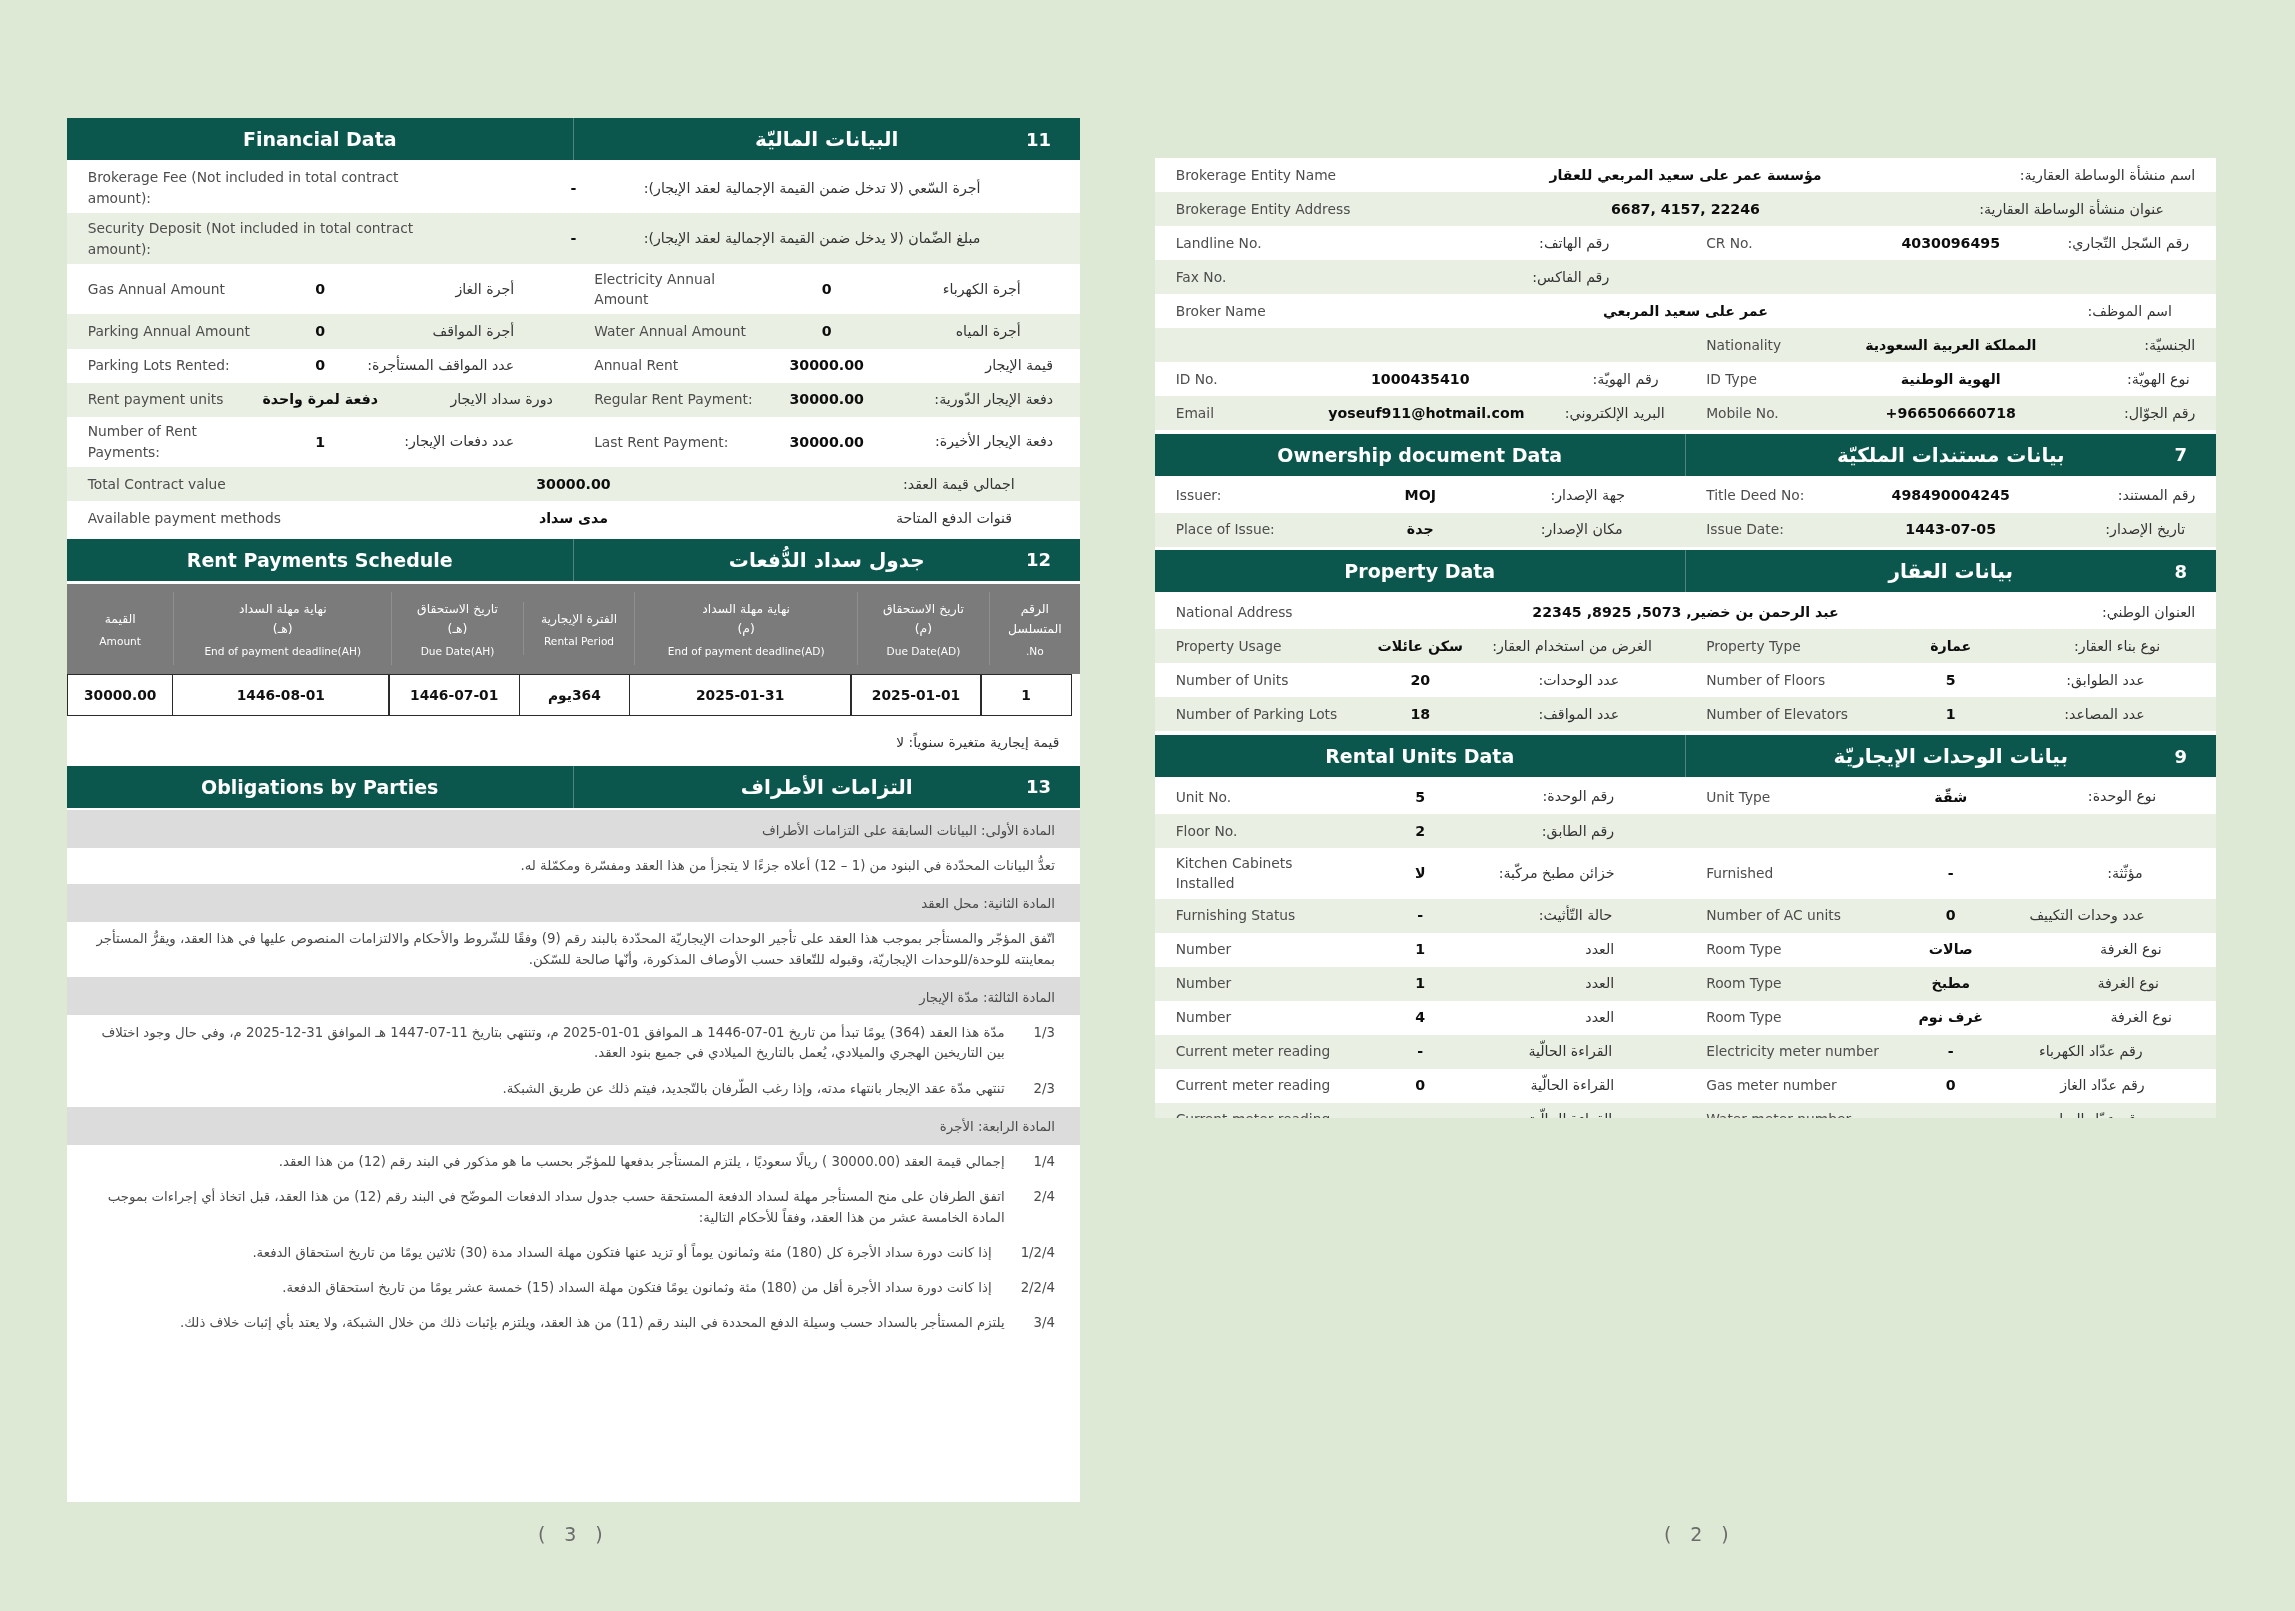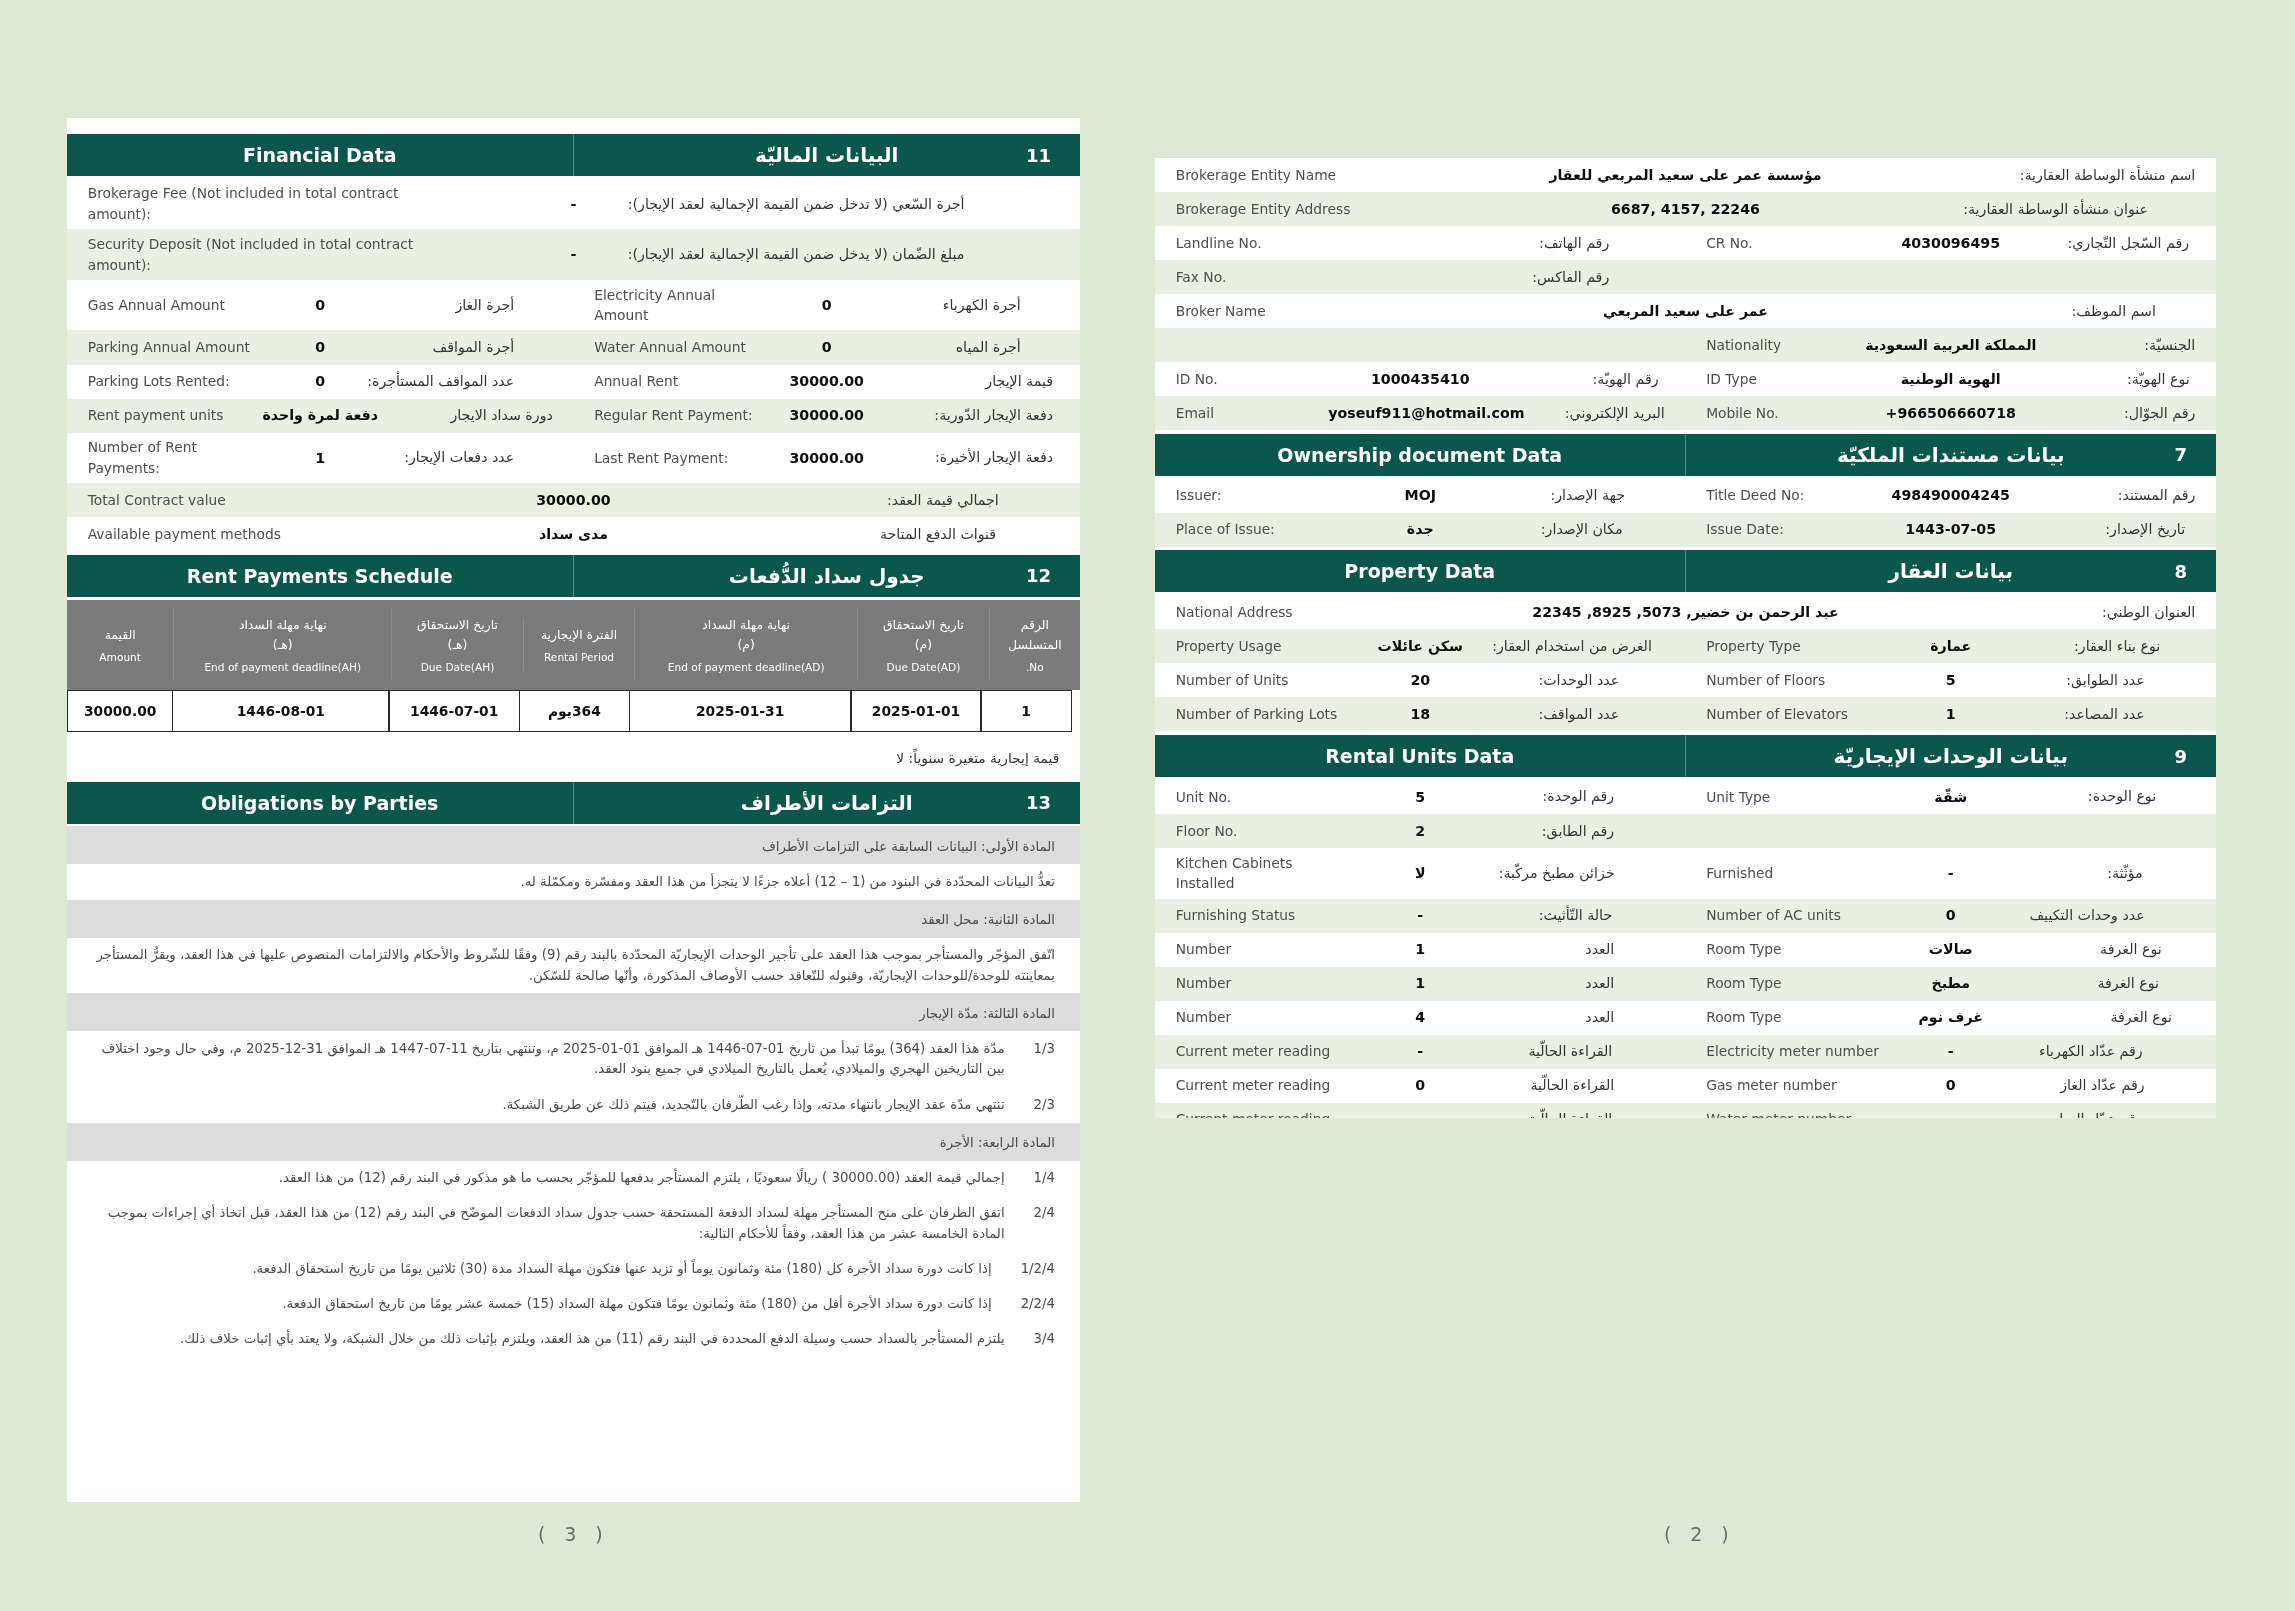--- a/index.html
+++ b/index.html
@@ -8,35 +8,35 @@
   .canvas{position:absolute;inset:0;background:#dde9d5}
   .page{position:absolute;background:#ffffff;overflow:hidden}
   #page2{left:1155px;top:158px;width:1061px;height:960px}
   #page3{left:67px;top:118px;width:1013px;height:1384px}
   .pagenum{position:absolute;top:1523px;text-align:center;color:#6b6b6b;font-size:19px;letter-spacing:6.4px}
   #pn2{left:1169px;width:1061px}
   #pn3{left:67px;width:1013px}
 
   
   .sec-bar{display:flex;background:#0c574d;color:#fff;min-height:42px;align-items:stretch;margin:3.7px 0 2.8px}
-  .page-body > .sec-bar:first-child{margin-top:16px}
+  .page-body > .sec-bar:first-child{margin-top:0}
   .sec-l,.sec-r{width:50%;display:flex;align-items:center;justify-content:center;position:relative}
   .sec-l{border-right:0.9px solid rgba(255,255,255,.28)}
   .sec-en{font-weight:bold;font-size:19px}
   .sec-ar{font-weight:bold;font-size:20px}
   .sec-num{position:absolute;right:29px;font-weight:bold;font-size:18px}
 
   
   .row{display:flex;align-items:center;min-height:33px;padding:2.8px 0}
   .bg-white{background:#ffffff}
   .bg-sage{background:#e9efe3}
   .bg-gray{background:#dcdcdc}
   .pair{width:100%}
   .pair .half{width:50%;display:grid;grid-template-columns:1fr auto 1fr;align-items:center;padding:1.8px 20.7px;column-gap:5px;min-height:27.5px}
-  .row.full{display:grid;grid-template-columns:1fr auto 1fr;padding:4.6px 20.7px;column-gap:12px}
+  .row.full{display:grid;grid-template-columns:1fr auto 1fr;padding:4.6px 20.7px;column-gap:28px}
   .en-label{color:#4d4d4d;font-size:13.8px;text-align:left;line-height:1.5}
   .ar-label{color:#333;font-size:14.2px;text-align:right;line-height:1.75}
   .cell-val{color:#0d0d0d;font-weight:bold;font-size:14.2px;text-align:center;line-height:1.6}
   .half .en-label{max-width:174px}
   .half .ar-label{max-width:184px}
   .half .cell-val{max-width:184px}
   .full .en-label{max-width:358px}
   .full .ar-label{max-width:376px}
 
   .row.dash-right{justify-content:flex-end;padding-right:29px}

